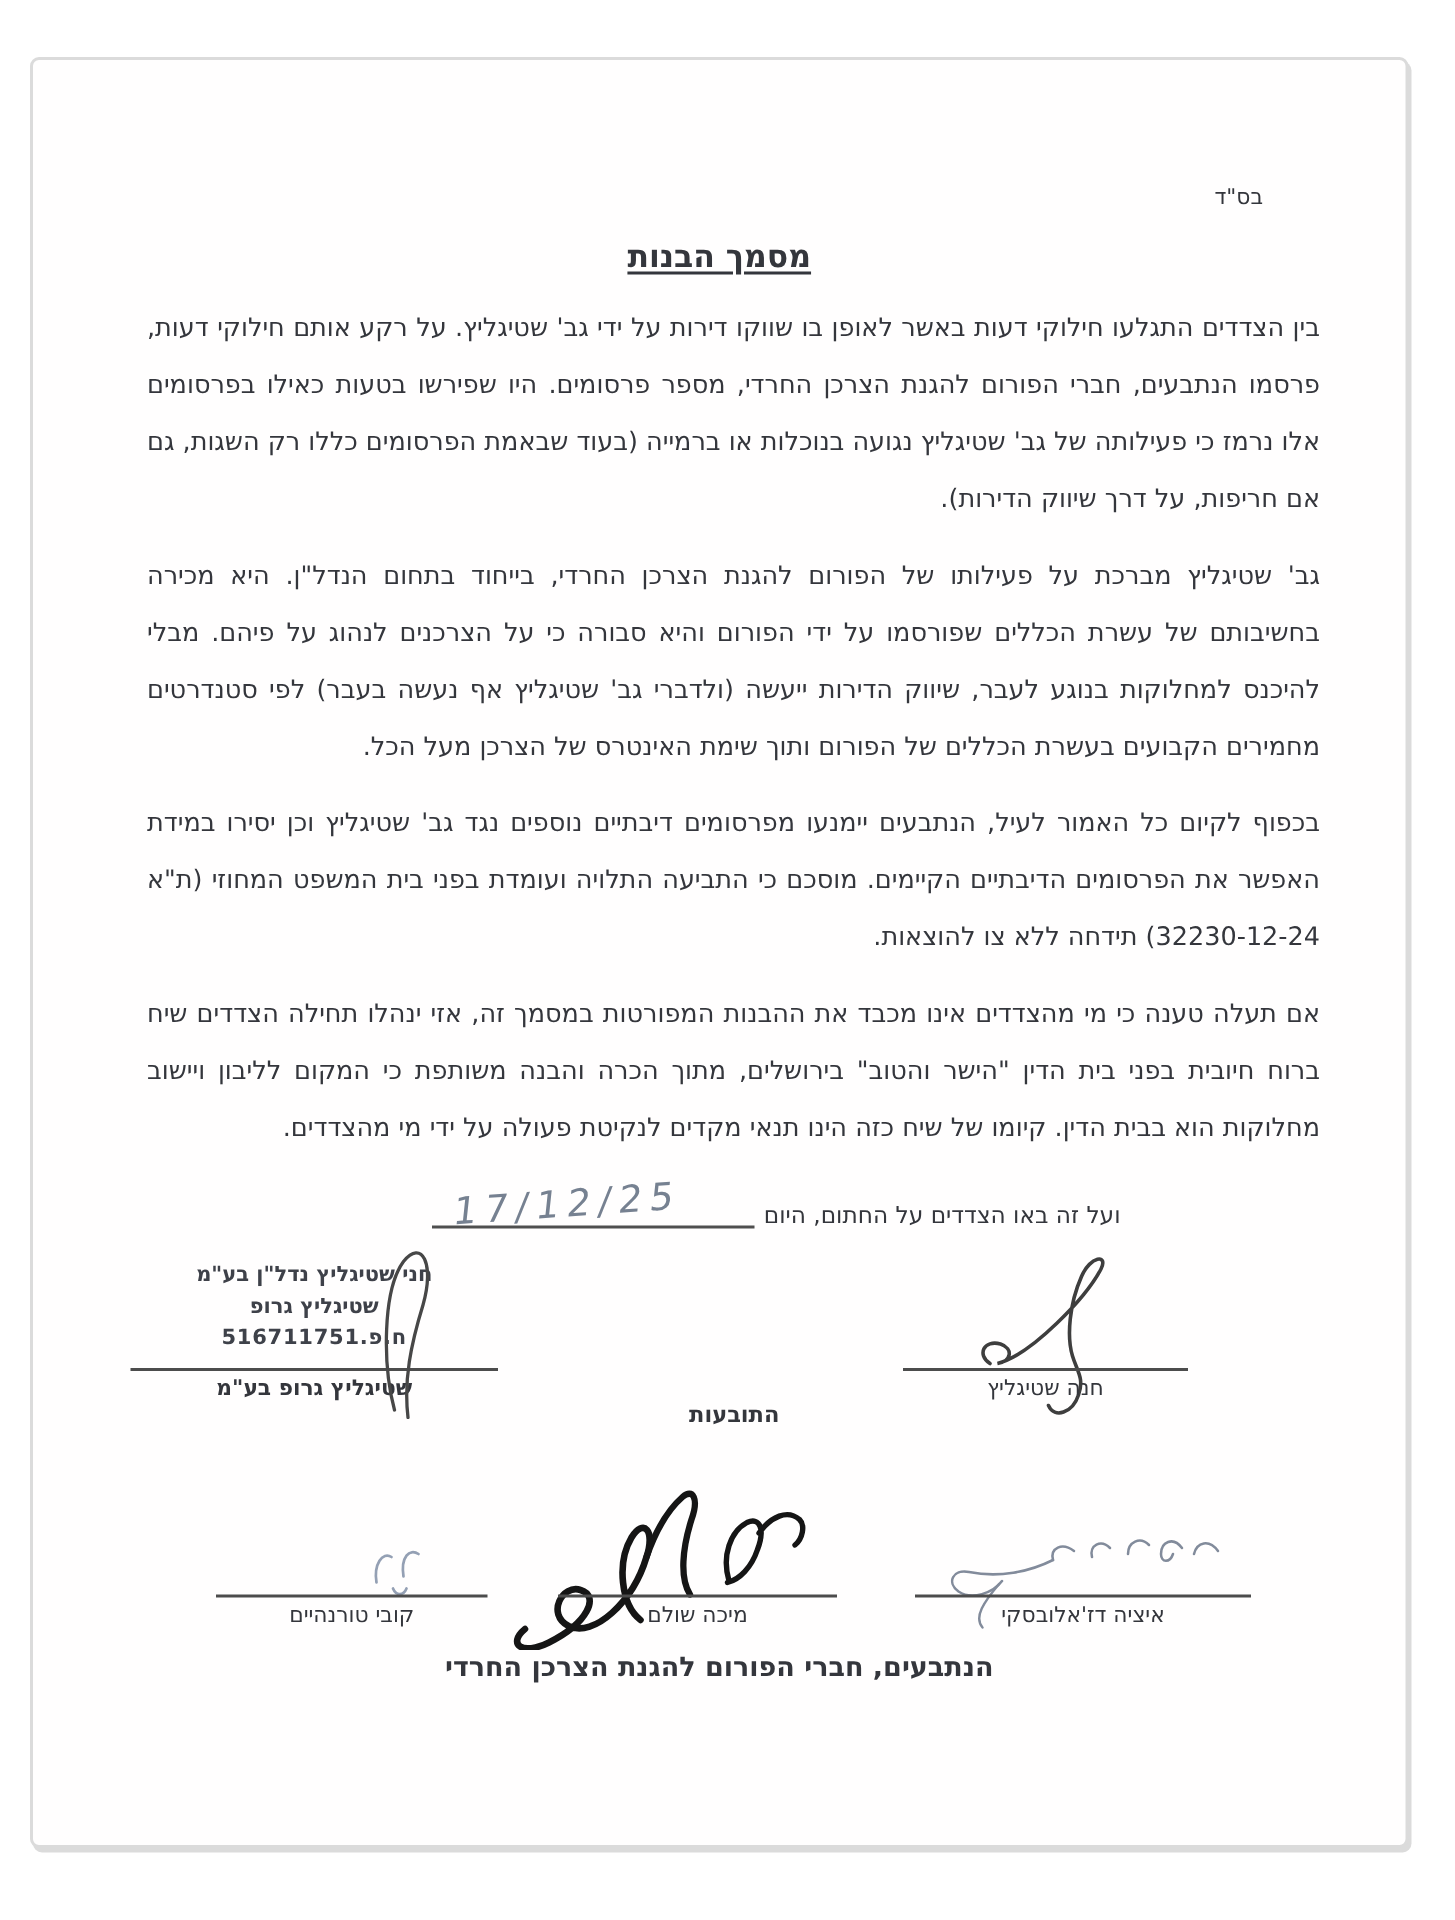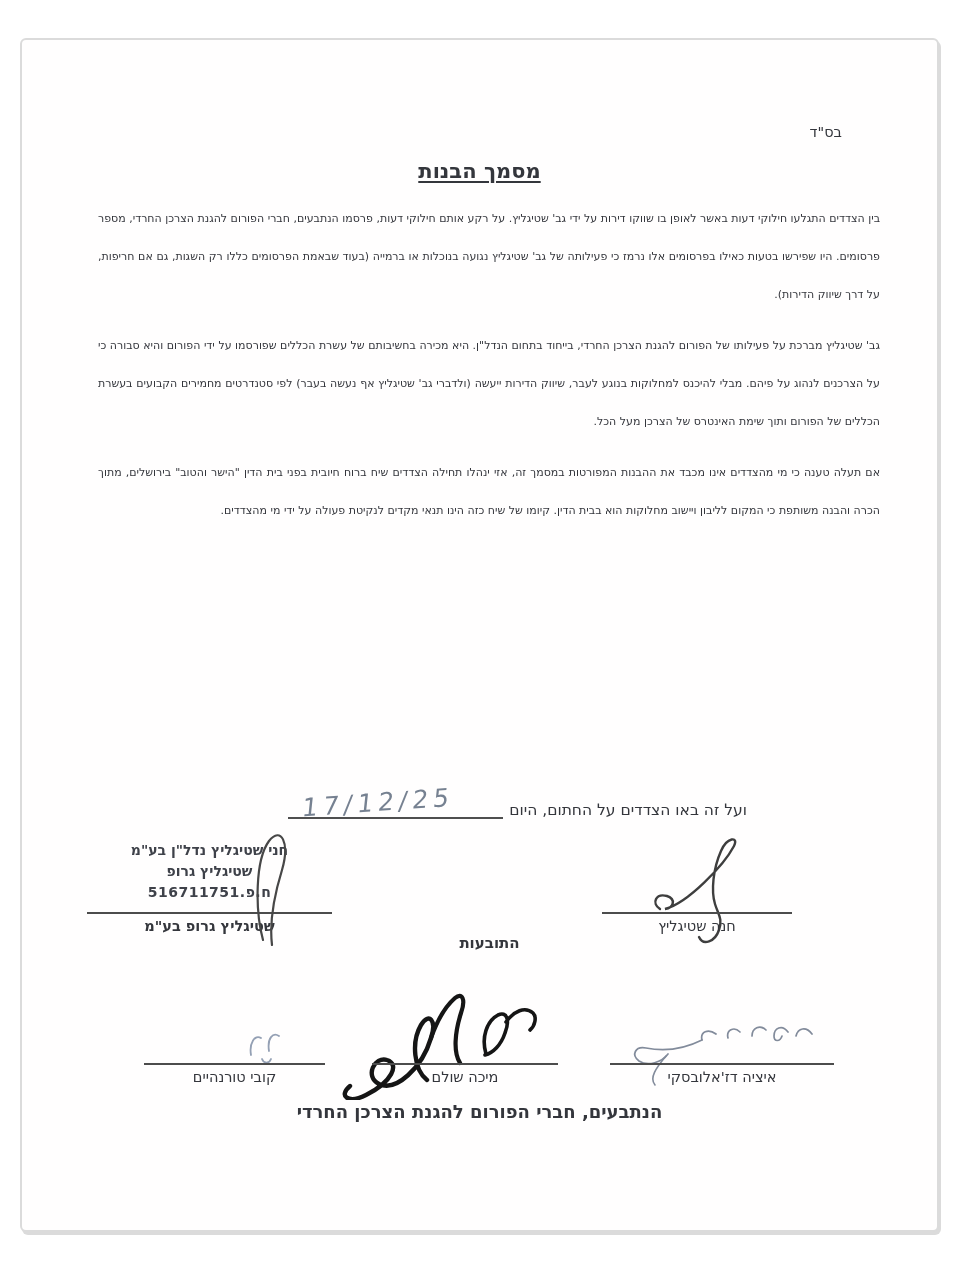--- a/index.html
+++ b/index.html
@@ -10,21 +10,21 @@
     box-shadow:2px 3px 0 rgba(175,175,175,.45);
   }
   .bsd{position:absolute;top:84px;right:95px;font-size:14.5px;direction:rtl;}
   .doc-title{
     position:absolute;top:119px;left:0;right:0;text-align:center;direction:rtl;
     font-size:21px;font-weight:600;
   }
   .doc-title span{text-decoration:underline;text-underline-offset:3px;}
   .body-text{
     position:absolute;top:160px;right:57px;left:76px;direction:rtl;
-    font-size:11px;line-height:38px;text-align:justify;
+    font-size:17px;line-height:38px;text-align:justify;
   }
   .body-text p{margin:0 0 13px 0;}
   .closing-row{
     position:absolute;top:737px;right:190px;direction:rtl;
     display:flex;align-items:flex-end;font-size:15.5px;
   }
   .date-slot{
     width:215px;height:40px;border-bottom:2px solid #4f4f4f;
     position:relative;margin-right:6px;
   }
@@ -51,20 +51,21 @@
 
   <div class="bsd">בס"ד</div>
 
   <div class="doc-title">
     <span>מסמך הבנות</span>
   </div>
 
   <div class="body-text">
     <p>בין הצדדים התגלעו חילוקי דעות באשר לאופן בו שווקו דירות על ידי גב' שטיגליץ. על רקע אותם חילוקי דעות, פרסמו הנתבעים, חברי הפורום להגנת הצרכן החרדי, מספר פרסומים. היו שפירשו בטעות כאילו בפרסומים אלו נרמז כי פעילותה של גב' שטיגליץ נגועה בנוכלות או ברמייה (בעוד שבאמת הפרסומים כללו רק השגות, גם אם חריפות, על דרך שיווק הדירות).</p>
     <p>גב' שטיגליץ מברכת על פעילותו של הפורום להגנת הצרכן החרדי, בייחוד בתחום הנדל"ן. היא מכירה בחשיבותם של עשרת הכללים שפורסמו על ידי הפורום והיא סבורה כי על הצרכנים לנהוג על פיהם. מבלי להיכנס למחלוקות בנוגע לעבר, שיווק הדירות ייעשה (ולדברי גב' שטיגליץ אף נעשה בעבר) לפי סטנדרטים מחמירים הקבועים בעשרת הכללים של הפורום ותוך שימת האינטרס של הצרכן מעל הכל.</p>
+    <p>בכפוף לקיום כל האמור לעיל, הנתבעים יימנעו מפרסומים דיבתיים נוספים נגד גב' שטיגליץ וכן יסירו במידת האפשר את הפרסומים הדיבתיים הקיימים. מוסכם כי התביעה התלויה ועומדת בפני בית המשפט המחוזי (ת"א 32230-12-24) תידחה ללא צו להוצאות.</p>
     <p>אם תעלה טענה כי מי מהצדדים אינו מכבד את ההבנות המפורטות במסמך זה, אזי ינהלו תחילה הצדדים שיח ברוח חיובית בפני בית הדין "הישר והטוב" בירושלים, מתוך הכרה והבנה משותפת כי המקום לליבון ויישוב מחלוקות הוא בבית הדין. קיומו של שיח כזה הינו תנאי מקדים לנקיטת פעולה על ידי מי מהצדדים.</p>
   </div>
 
   <div class="closing-row">
     <span>ועל זה באו הצדדים על החתום, היום</span>
     <span class="date-slot">
       <span class="hand-date">17/12/25</span>
     </span>
   </div>
 

